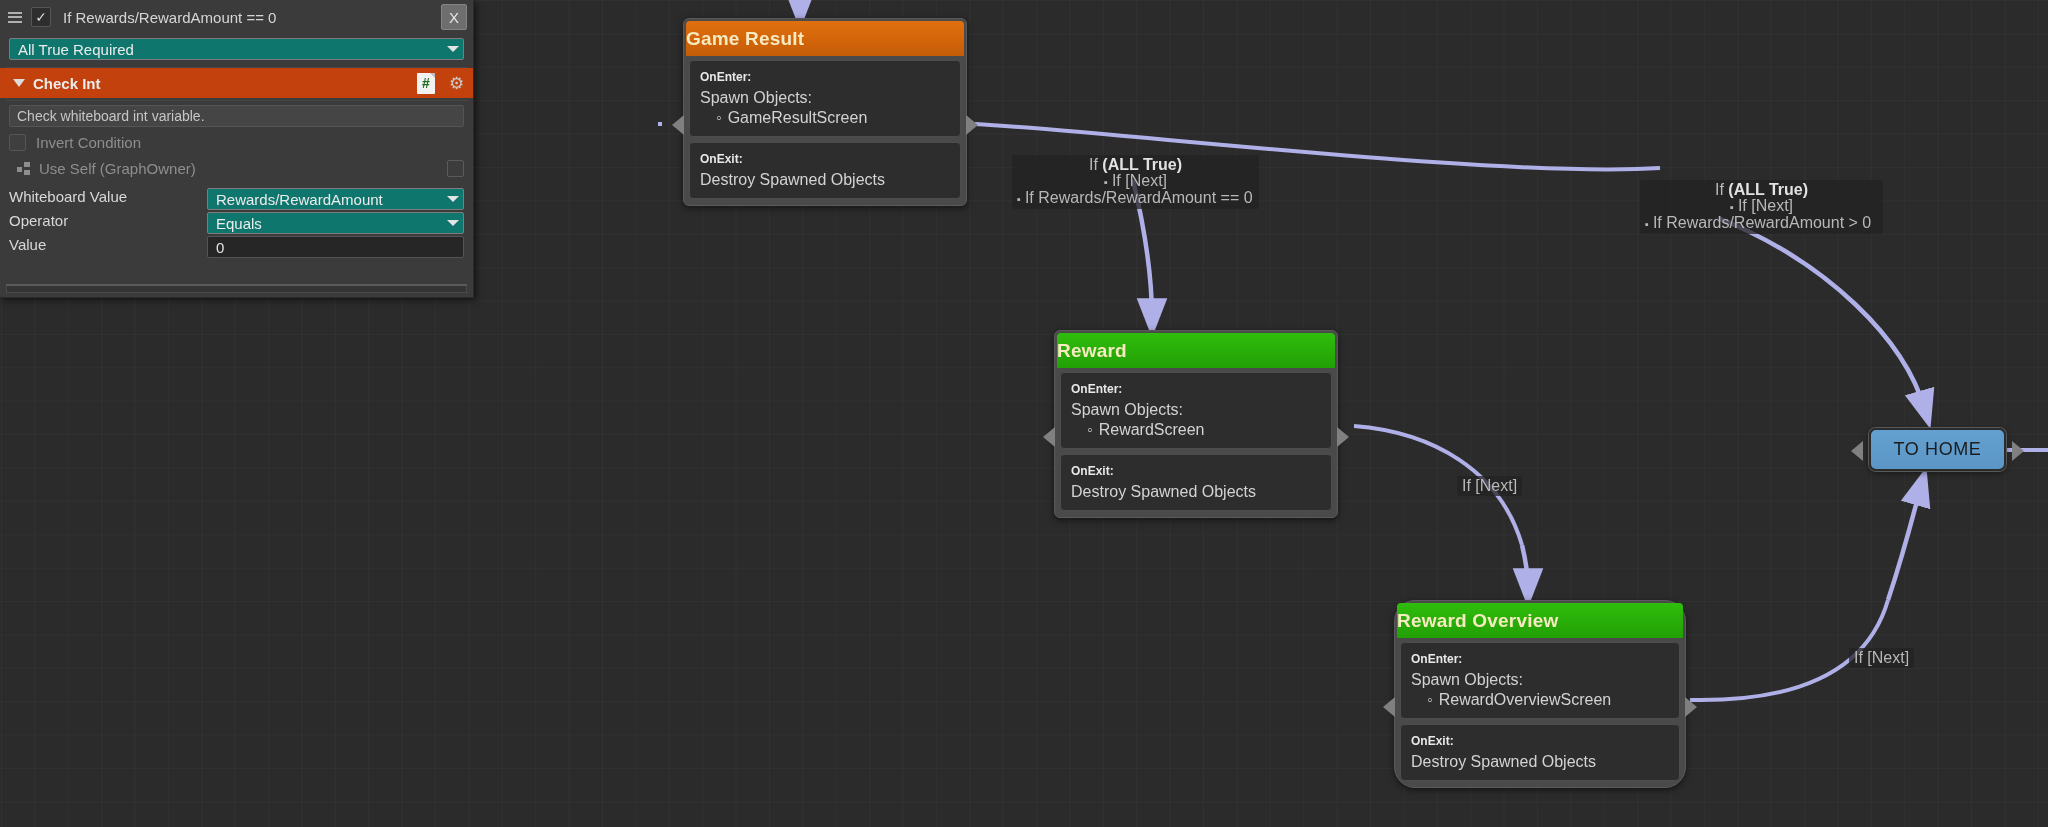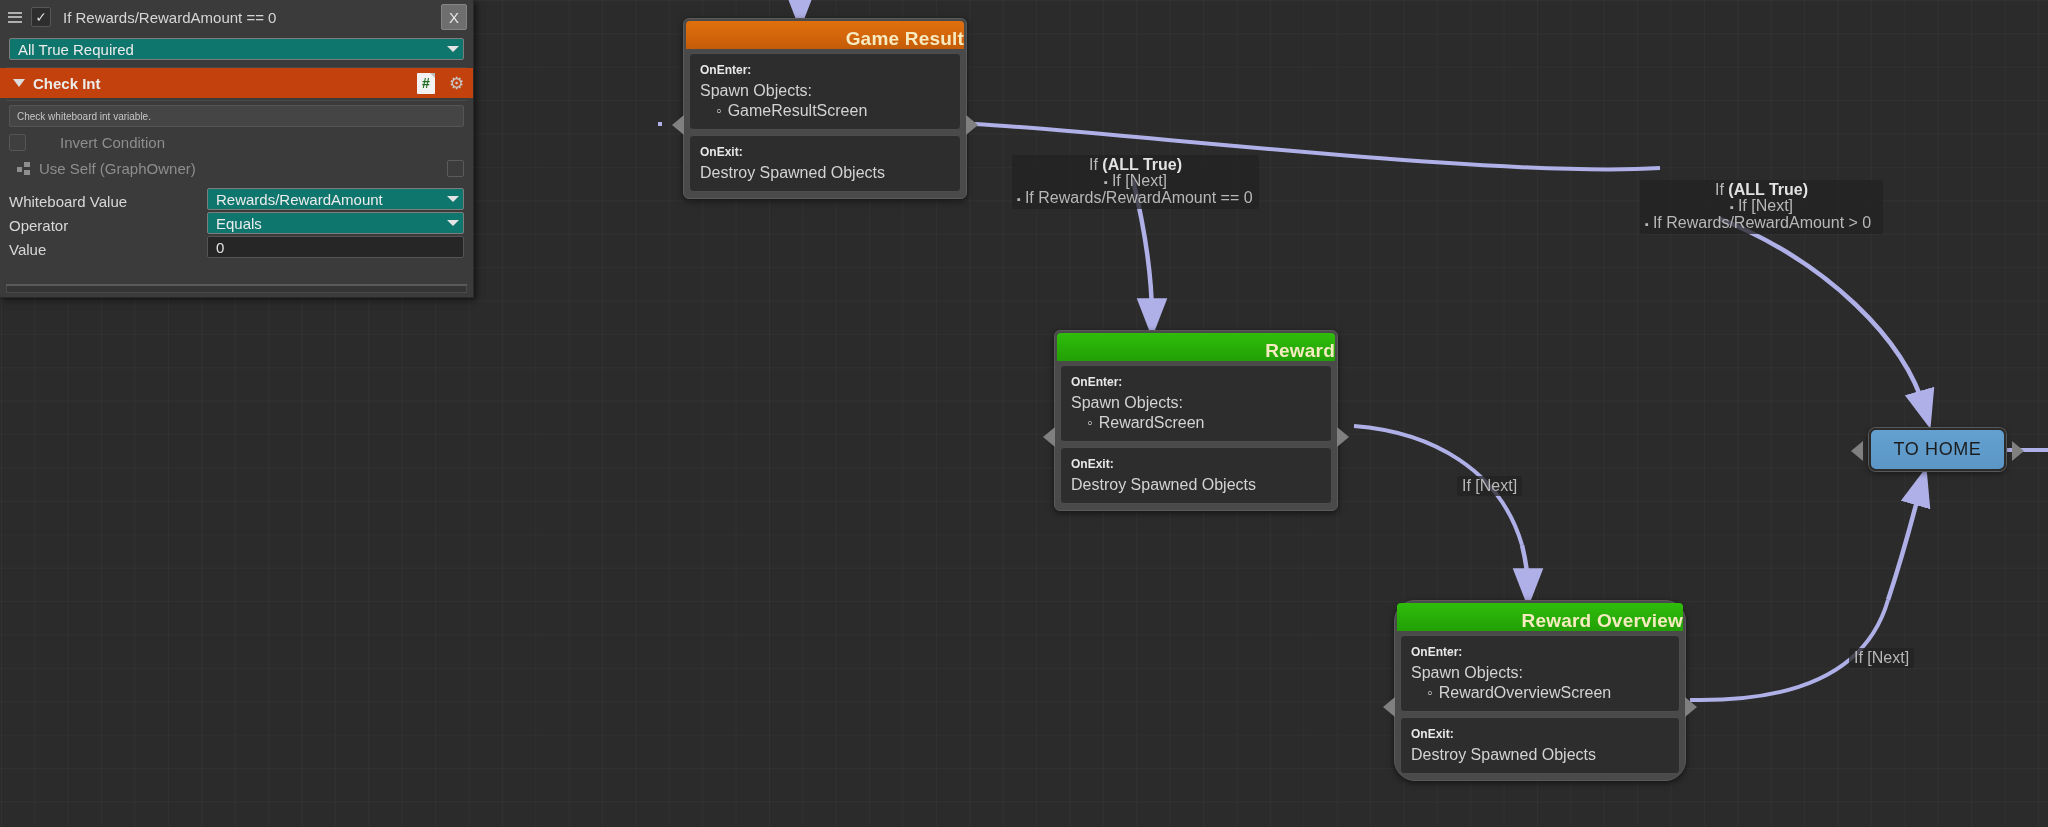--- a/index.html
+++ b/index.html
@@ -26,22 +26,22 @@
   
   .node {
     position: absolute;
     border-radius: 6px;
     background: #4a4a4a;
     padding: 2px;
     box-shadow: 0 2px 6px rgba(0,0,0,0.55);
     border: 1px solid #5a5a5a;
   }
   .node-header {
-    height: 28px; line-height: 35px;
-    text-align: right;
+    height: 35px; line-height: 35px;
+    text-align: left;
     font-weight: bold; font-size: 19px;
     color: #f6eac0;
     border-radius: 4px 4px 0 0;
     letter-spacing: 0.2px;
   }
   .node-header.orange {
     background: linear-gradient(to bottom, #e0700e 0%, #d3650a 55%, #c35c08 100%);
   }
   .node-header.green {
     background: linear-gradient(to bottom, #2fbd0c 0%, #28ad08 55%, #22a006 100%);
@@ -172,21 +172,21 @@
   }
   .ico-gear {
     width: 17px; height: 17px; flex: 0 0 auto; color: #c9c9c9;
     font-size: 17px; line-height: 17px; text-align: center;
   }
 
   #desc-box {
     margin: 4px 9px 0 9px; height: 22px;
     background: #454545; border: 1px solid #555; border-radius: 2px;
     display: flex; align-items: center; padding: 0 7px;
-    color: #c6c6c6; font-size: 10px;
+    color: #c6c6c6; font-size: 14px;
   }
 
   .field-row { display: flex; align-items: center; padding: 3px 9px 0 9px; }
   .field-label { color: #d4d4d4; font-size: 15px; }
   .field-label.dim { color: #8e8e8e; }
   .small-chk {
     width: 17px; height: 17px; background: #3f3f3f; border: 1px solid #565656;
     border-radius: 2px; margin-right: 10px; flex: 0 0 auto;
   }
   .right-chk {
@@ -194,21 +194,21 @@
     border-radius: 2px; flex: 0 0 auto;
   }
   .ico-obj {
     width: 16px; height: 14px; position: relative; flex: 0 0 auto; margin-right: 6px; margin-left: 8px;
   }
   .ico-obj i { position: absolute; background: #8e8e8e; display: block; }
   .ico-obj i:nth-child(1) { left: 0; top: 5px; width: 5px; height: 5px; }
   .ico-obj i:nth-child(2) { left: 7px; top: 0; width: 6px; height: 5px; }
   .ico-obj i:nth-child(3) { left: 7px; top: 8px; width: 6px; height: 5px; }
 
-  .prop-row { display: flex; align-items: flex-end; padding: 2px 9px 0 9px; }
+  .prop-row { display: flex; align-items: flex-start; padding: 2px 9px 0 9px; }
   .prop-label { width: 198px; flex: 0 0 auto; color: #d8d8d8; font-size: 15px; }
   .prop-ctl { flex: 1 1 auto; }
   .textfield {
     background: #262626; border: 1px solid #545454; border-radius: 2px;
     height: 22px; display: flex; align-items: center; padding: 0 8px;
     color: #e4e4e4; font-size: 15px;
   }
   #insp-footer { position: absolute; left: 6px; right: 6px; bottom: 4px; }
   #insp-footer .bar1 { height: 2px; background: #5a5a5a; }
   #insp-footer .bar2 { height: 7px; background: #343434; border: 1px solid #4a4a4a; border-top: none; }
@@ -352,21 +352,21 @@
       <span class="ico-doc">#</span>
       <span class="ico-gear">⚙</span>
     </div>
 
     <div class="hr"></div>
 
     <div id="desc-box">
       <span>Check whiteboard int variable.</span>
     </div>
 
-    <div class="field-row" style="padding-top:7px;gap:24px;">
+    <div class="field-row" style="padding-top:7px;">
       <span class="small-chk"></span>
       <span class="field-label dim">Invert Condition</span>
     </div>
 
     <div class="field-row" style="padding-top:9px;">
       <span class="ico-obj">
           <i></i>
           <i></i>
           <i></i>
         </span>

